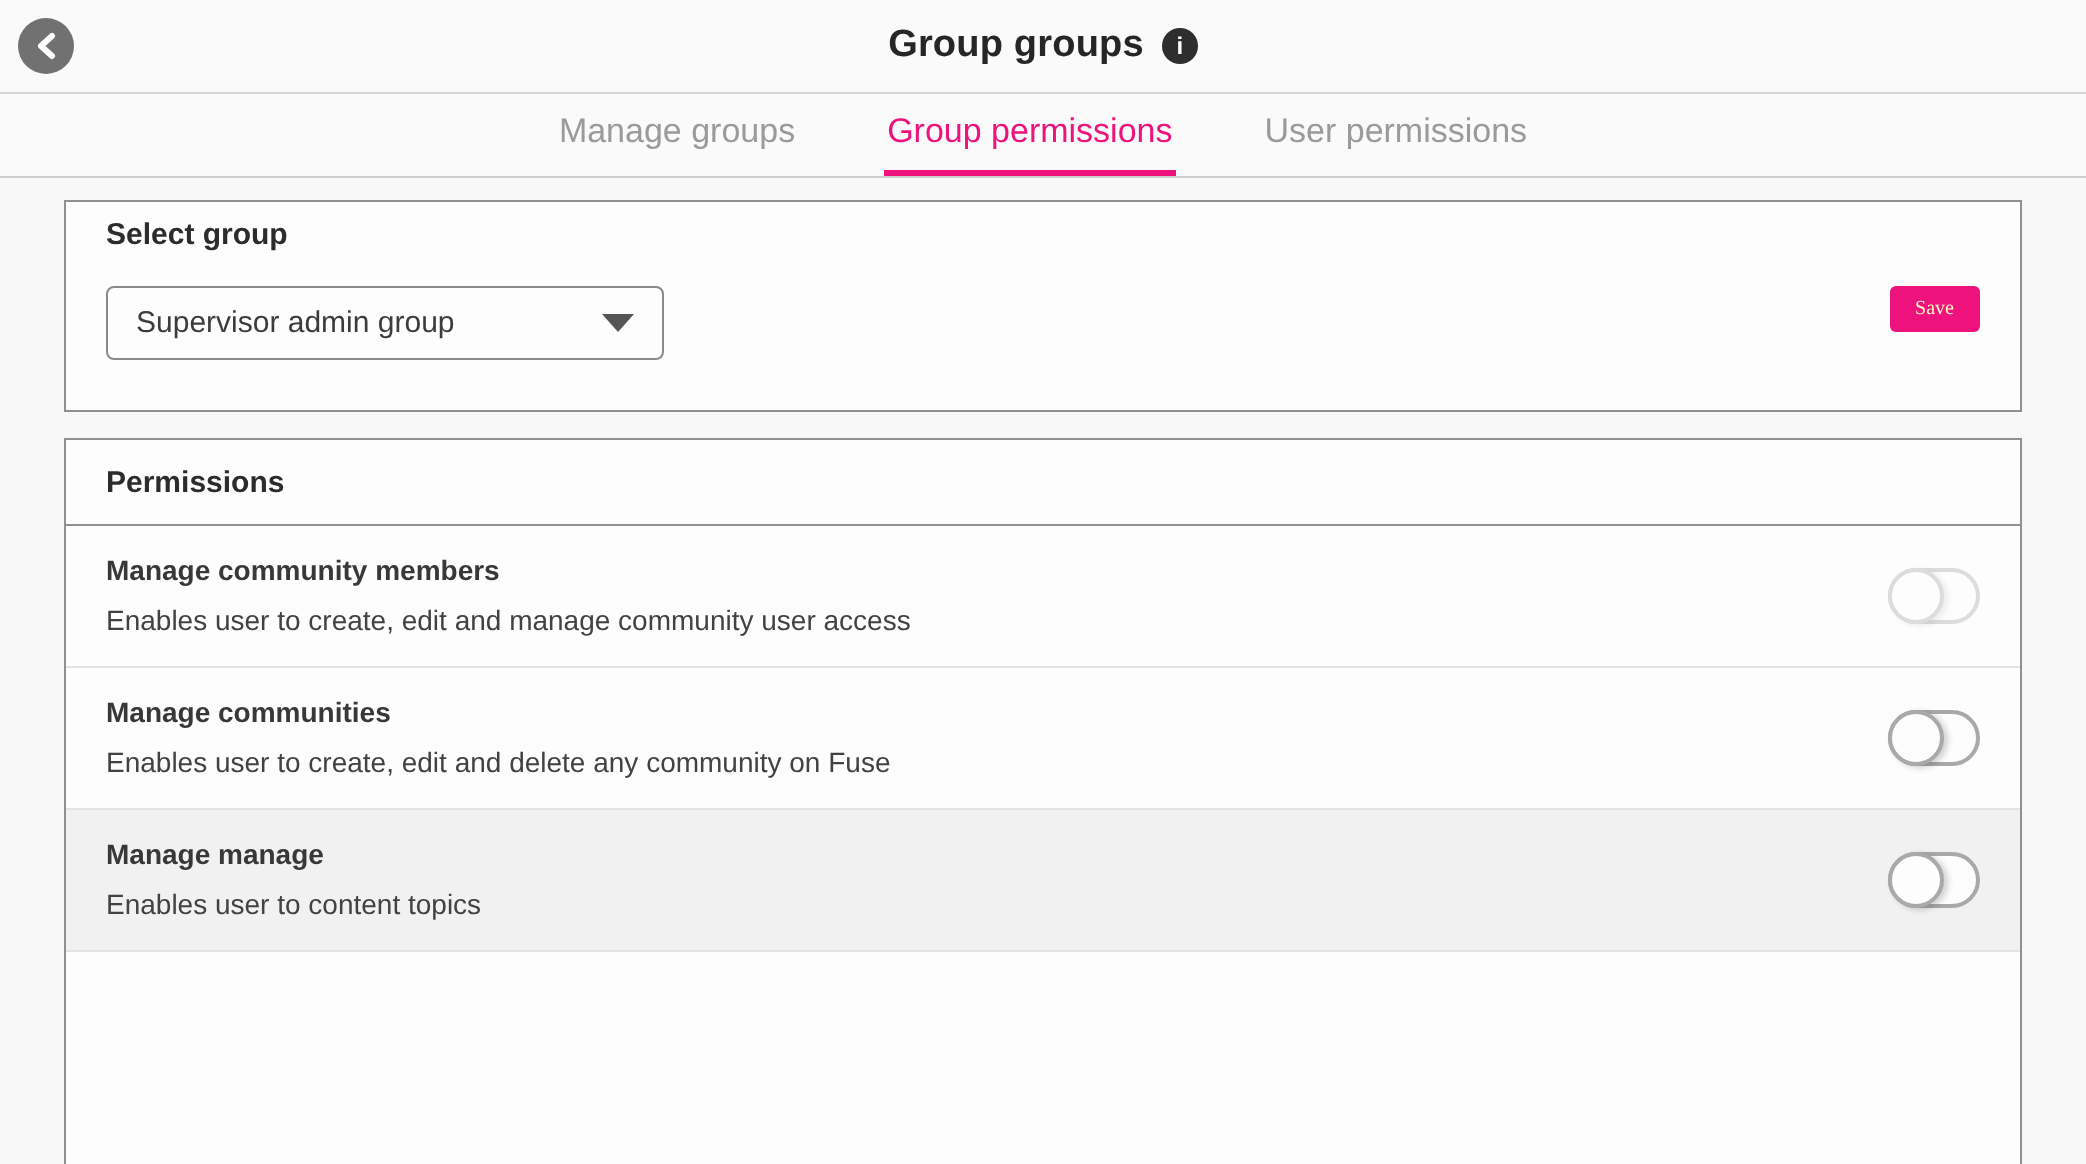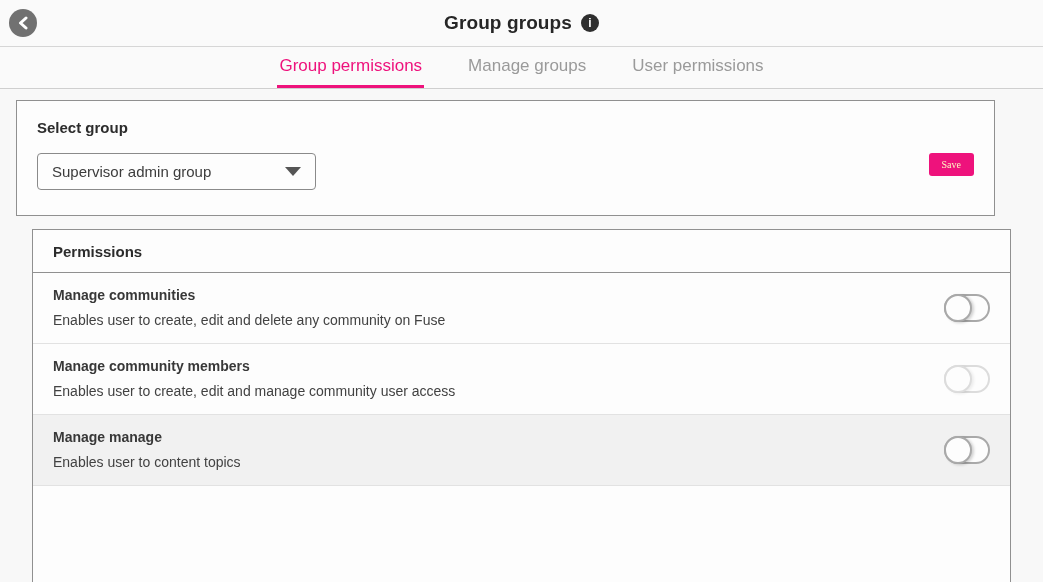--- a/index.html
+++ b/index.html
@@ -42,21 +42,21 @@
   }
   .tab.active { color:#ee127c; border-bottom-color:#ee127c; }
   
   .content { padding-top:11px; }
   .panel {
     width:979px; margin:0 auto;
     background:#fdfdfd; border:1px solid #909090;
   }
   .panel + .panel { margin-top:13px; }
   
-  .select-panel { padding:18px 20px 25px 20px;margin-left:16px; }
+  .select-panel { padding:8px 20px 25px 20px; }
   .select-label { font-size:15px; font-weight:700; color:#2c2c2c; }
   .select-row { margin-top:17px; display:flex; align-items:flex-start; }
   .dropdown {
     width:279px; height:37px;
     background:#fdfdfd; border:1px solid #8a8a8a; border-radius:4px;
     display:flex; align-items:center; justify-content:space-between;
     padding:0 14px; cursor:pointer;
   }
   .dropdown-value { font-size:15px; color:#3c3c3c; }
   .caret-down {
@@ -116,22 +116,22 @@
         </svg>
     </span>
   </button>
   <div class="title-wrap">
     <span class="page-title">Group groups</span>
     <span class="info-icon">i</span>
   </div>
 </div>
 
 <div class="tabbar">
+  <div class="tab">Manage groups</div>
   <div class="tab active">Group permissions</div>
-  <div class="tab">Manage groups</div>
   <div class="tab">User permissions</div>
 </div>
 
 <div class="content">
 
   <div class="panel select-panel">
     <div class="select-label">Select group</div>
     <div class="select-row">
       <div class="dropdown">
         <span class="dropdown-value">Supervisor admin group</span>
@@ -140,31 +140,31 @@
       <span class="spacer"></span>
       <button class="save-btn">Save</button>
     </div>
   </div>
 
   <div class="panel perm-panel">
     <div class="perm-header">Permissions</div>
 
 
     <div class="perm-row default">
-      <div class="perm-name">Manage communities</div>
-      <div class="perm-desc">Enables user to create, edit and delete any community on Fuse</div>
-      <div class="toggle off">
+      <div class="perm-name">Manage community members</div>
+      <div class="perm-desc">Enables user to create, edit and manage community user access</div>
+      <div class="toggle disabled">
         <div class="toggle-knob"></div>
       </div>
     </div>
 
     <div class="perm-row default">
-      <div class="perm-name">Manage community members</div>
-      <div class="perm-desc">Enables user to create, edit and manage community user access</div>
-      <div class="toggle disabled">
+      <div class="perm-name">Manage communities</div>
+      <div class="perm-desc">Enables user to create, edit and delete any community on Fuse</div>
+      <div class="toggle off">
         <div class="toggle-knob"></div>
       </div>
     </div>
 
     <div class="perm-row highlighted">
       <div class="perm-name">Manage manage</div>
       <div class="perm-desc">Enables user to content topics</div>
       <div class="toggle off">
         <div class="toggle-knob"></div>
       </div>

